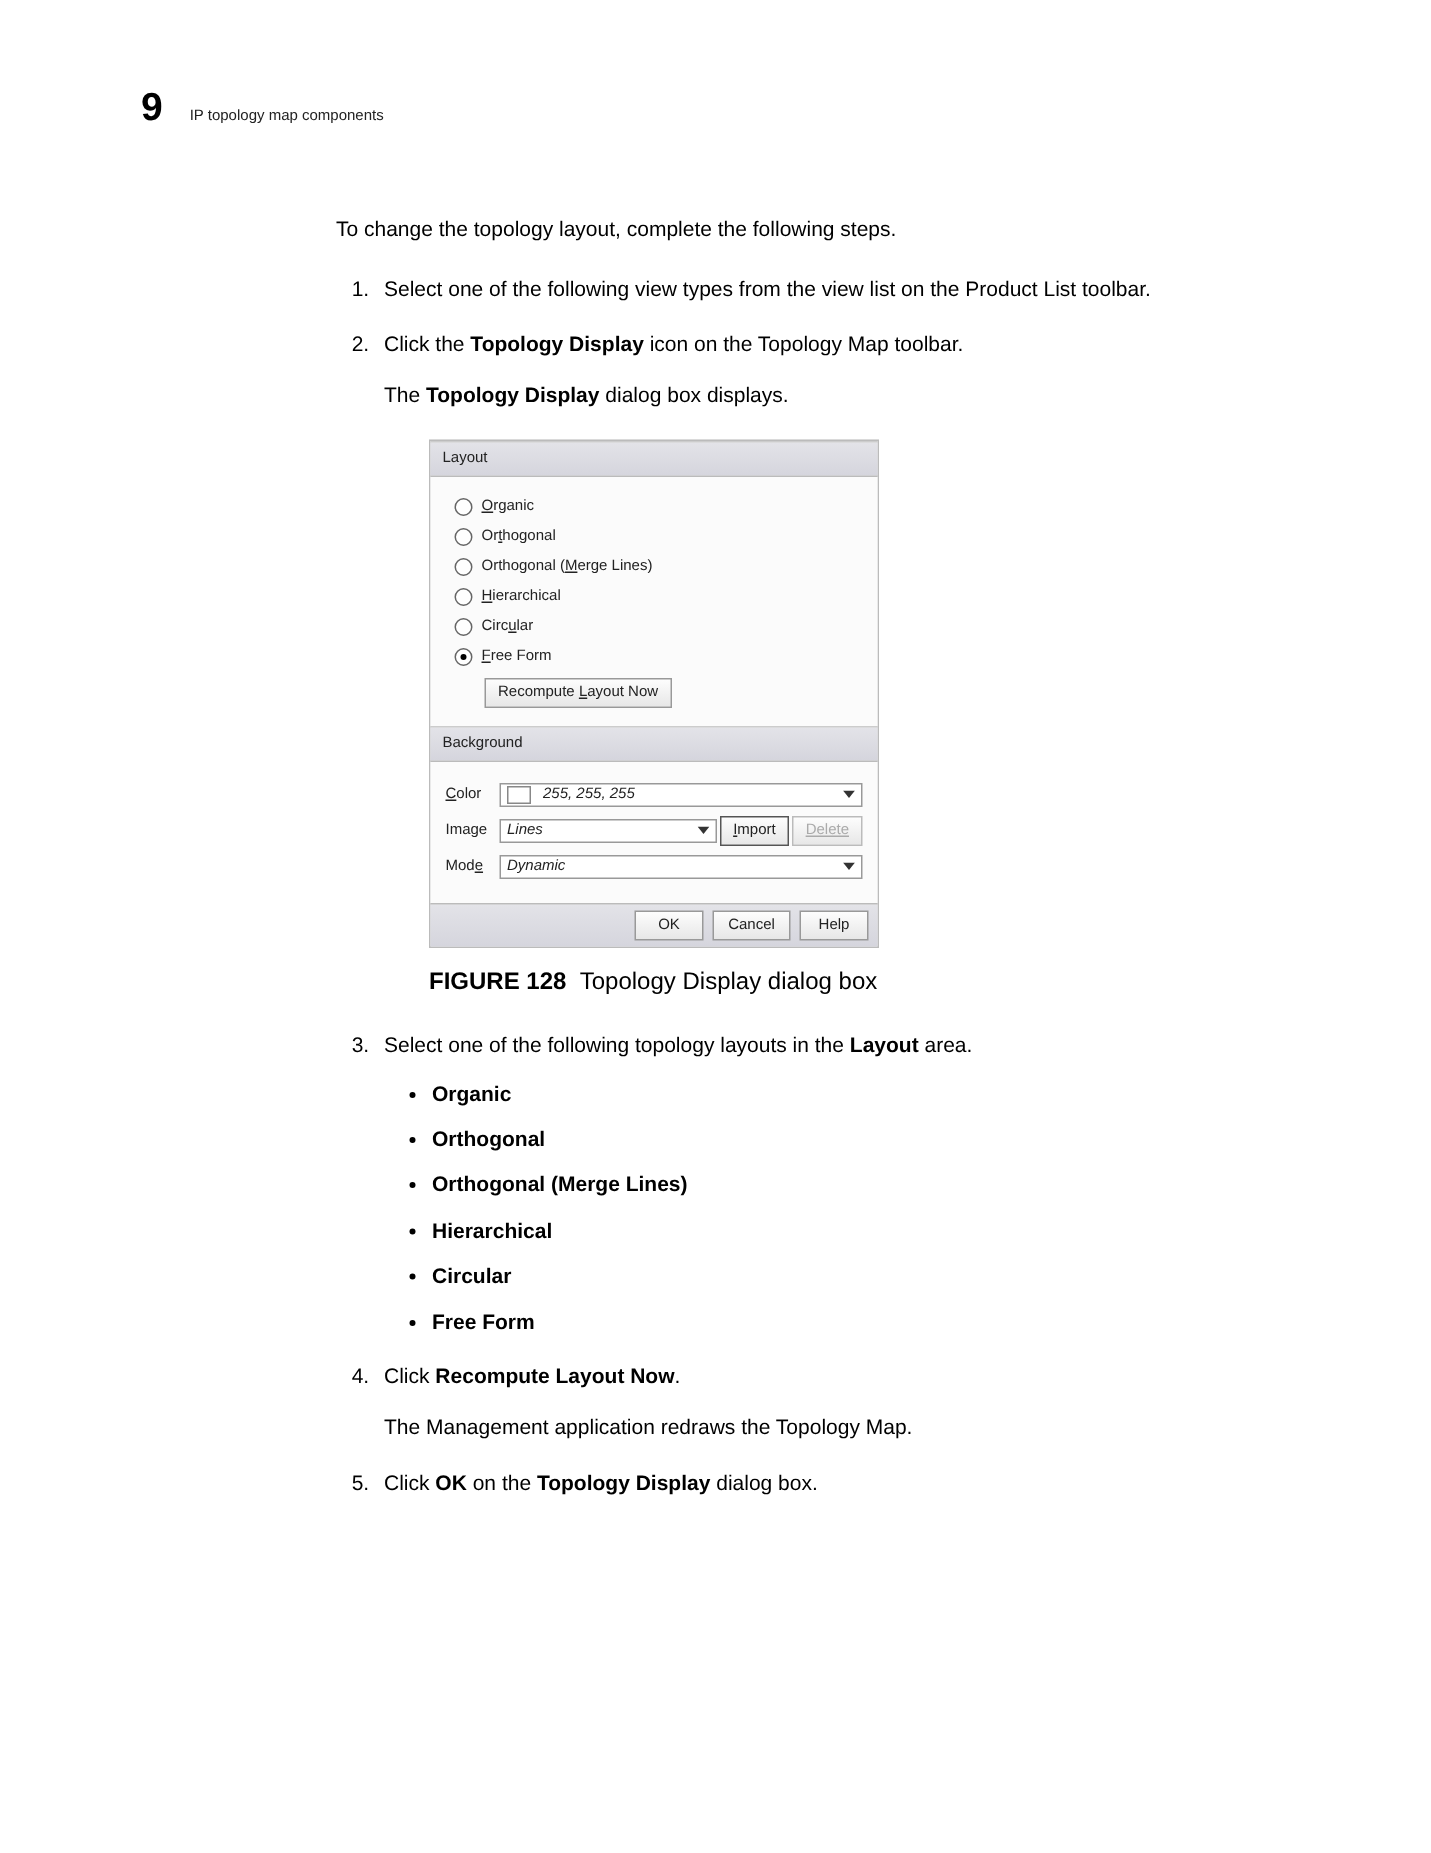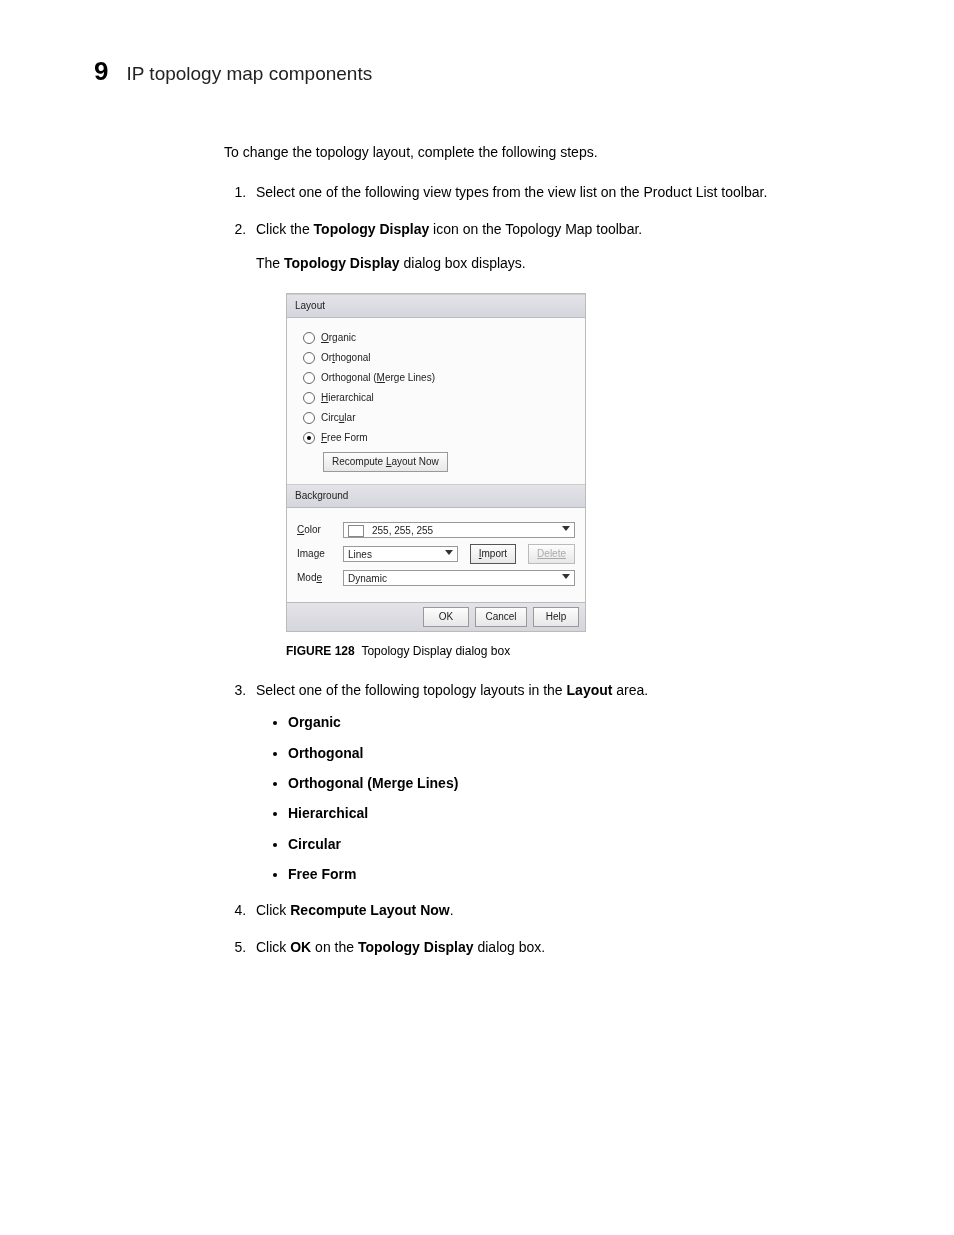--- a/index.html
+++ b/index.html
@@ -21,21 +21,21 @@
     align-items: baseline;
     gap: 18px;
     margin-bottom: 54px;
     margin-left: 4px;
   }
   .header-num {
     font-size: 26px;
     font-weight: bold;
   }
   .header-title {
-    font-size: 19px;
+    font-size: 10px;
     color: #222;
   }
   .content {
     margin-left: 134px;
     width: 620px;
   }
   .h2 {
     font-family: Georgia, 'Times New Roman', serif;
     font-size: 25px;
     font-weight: 600;
@@ -63,21 +63,21 @@
     margin: 10px 0 4px 0;
   }
   ul.bullets li {
     margin: 8px 0;
     font-size: 14px;
   }
   .bold {
     font-weight: bold;
   }
   .fig-caption {
-    font-size: 12px;
+    font-size: 16px;
     margin: 10px 0 18px 30px;
   }
   .fig-caption .fig-label {
     font-weight: bold;
   }
 
   
   .dialog {
     width: 298px;
     margin-left: 30px;
@@ -133,35 +133,36 @@
     cursor: default;
   }
   .btn.disabled {
     color: #aaa;
     border-color: #bbb;
     text-decoration: underline;
   }
   .bg-group .row {
     display: flex;
     align-items: center;
-    gap: 12px;
+    gap: 2px;
     margin: 6px 0;
   }
   .bg-group .label {
     width: 34px;
   }
   .dropdown {
     display: flex;
-    align-items: flex-start;
+    align-items: center;
     justify-content: space-between;
     border: 1px solid #999;
     background: #fff;
     height: 16px;
     padding: 0 2px 0 4px;
     box-sizing: border-box;
+    font-style: italic;
   }
   .dropdown .dd-arrow {
     width: 12px;
     height: 12px;
     display: flex;
     align-items: center;
     justify-content: center;
   }
   .dd-arrow svg { display:block; }
   .swatch {
@@ -304,20 +305,21 @@
           <li class="bold">Orthogonal</li>
           <li class="bold">Orthogonal (Merge Lines)</li>
           <li class="bold">Hierarchical</li>
           <li class="bold">Circular</li>
           <li class="bold">Free Form</li>
         </ul>
       </li>
 
       <li>
         <span>Click </span><span class="bold">Recompute Layout Now</span><span>.</span>
+        <p class="para" style="margin-top:12px;margin-bottom:4px;">The Management application redraws the Topology Map.</p>
       </li>
 
       <li>
         <span>Click </span><span class="bold">OK</span><span> on the </span><span class="bold">Topology Display</span><span> dialog box.</span>
       </li>
     </ol>
   </div>
 </div>
 
 </body></html>

